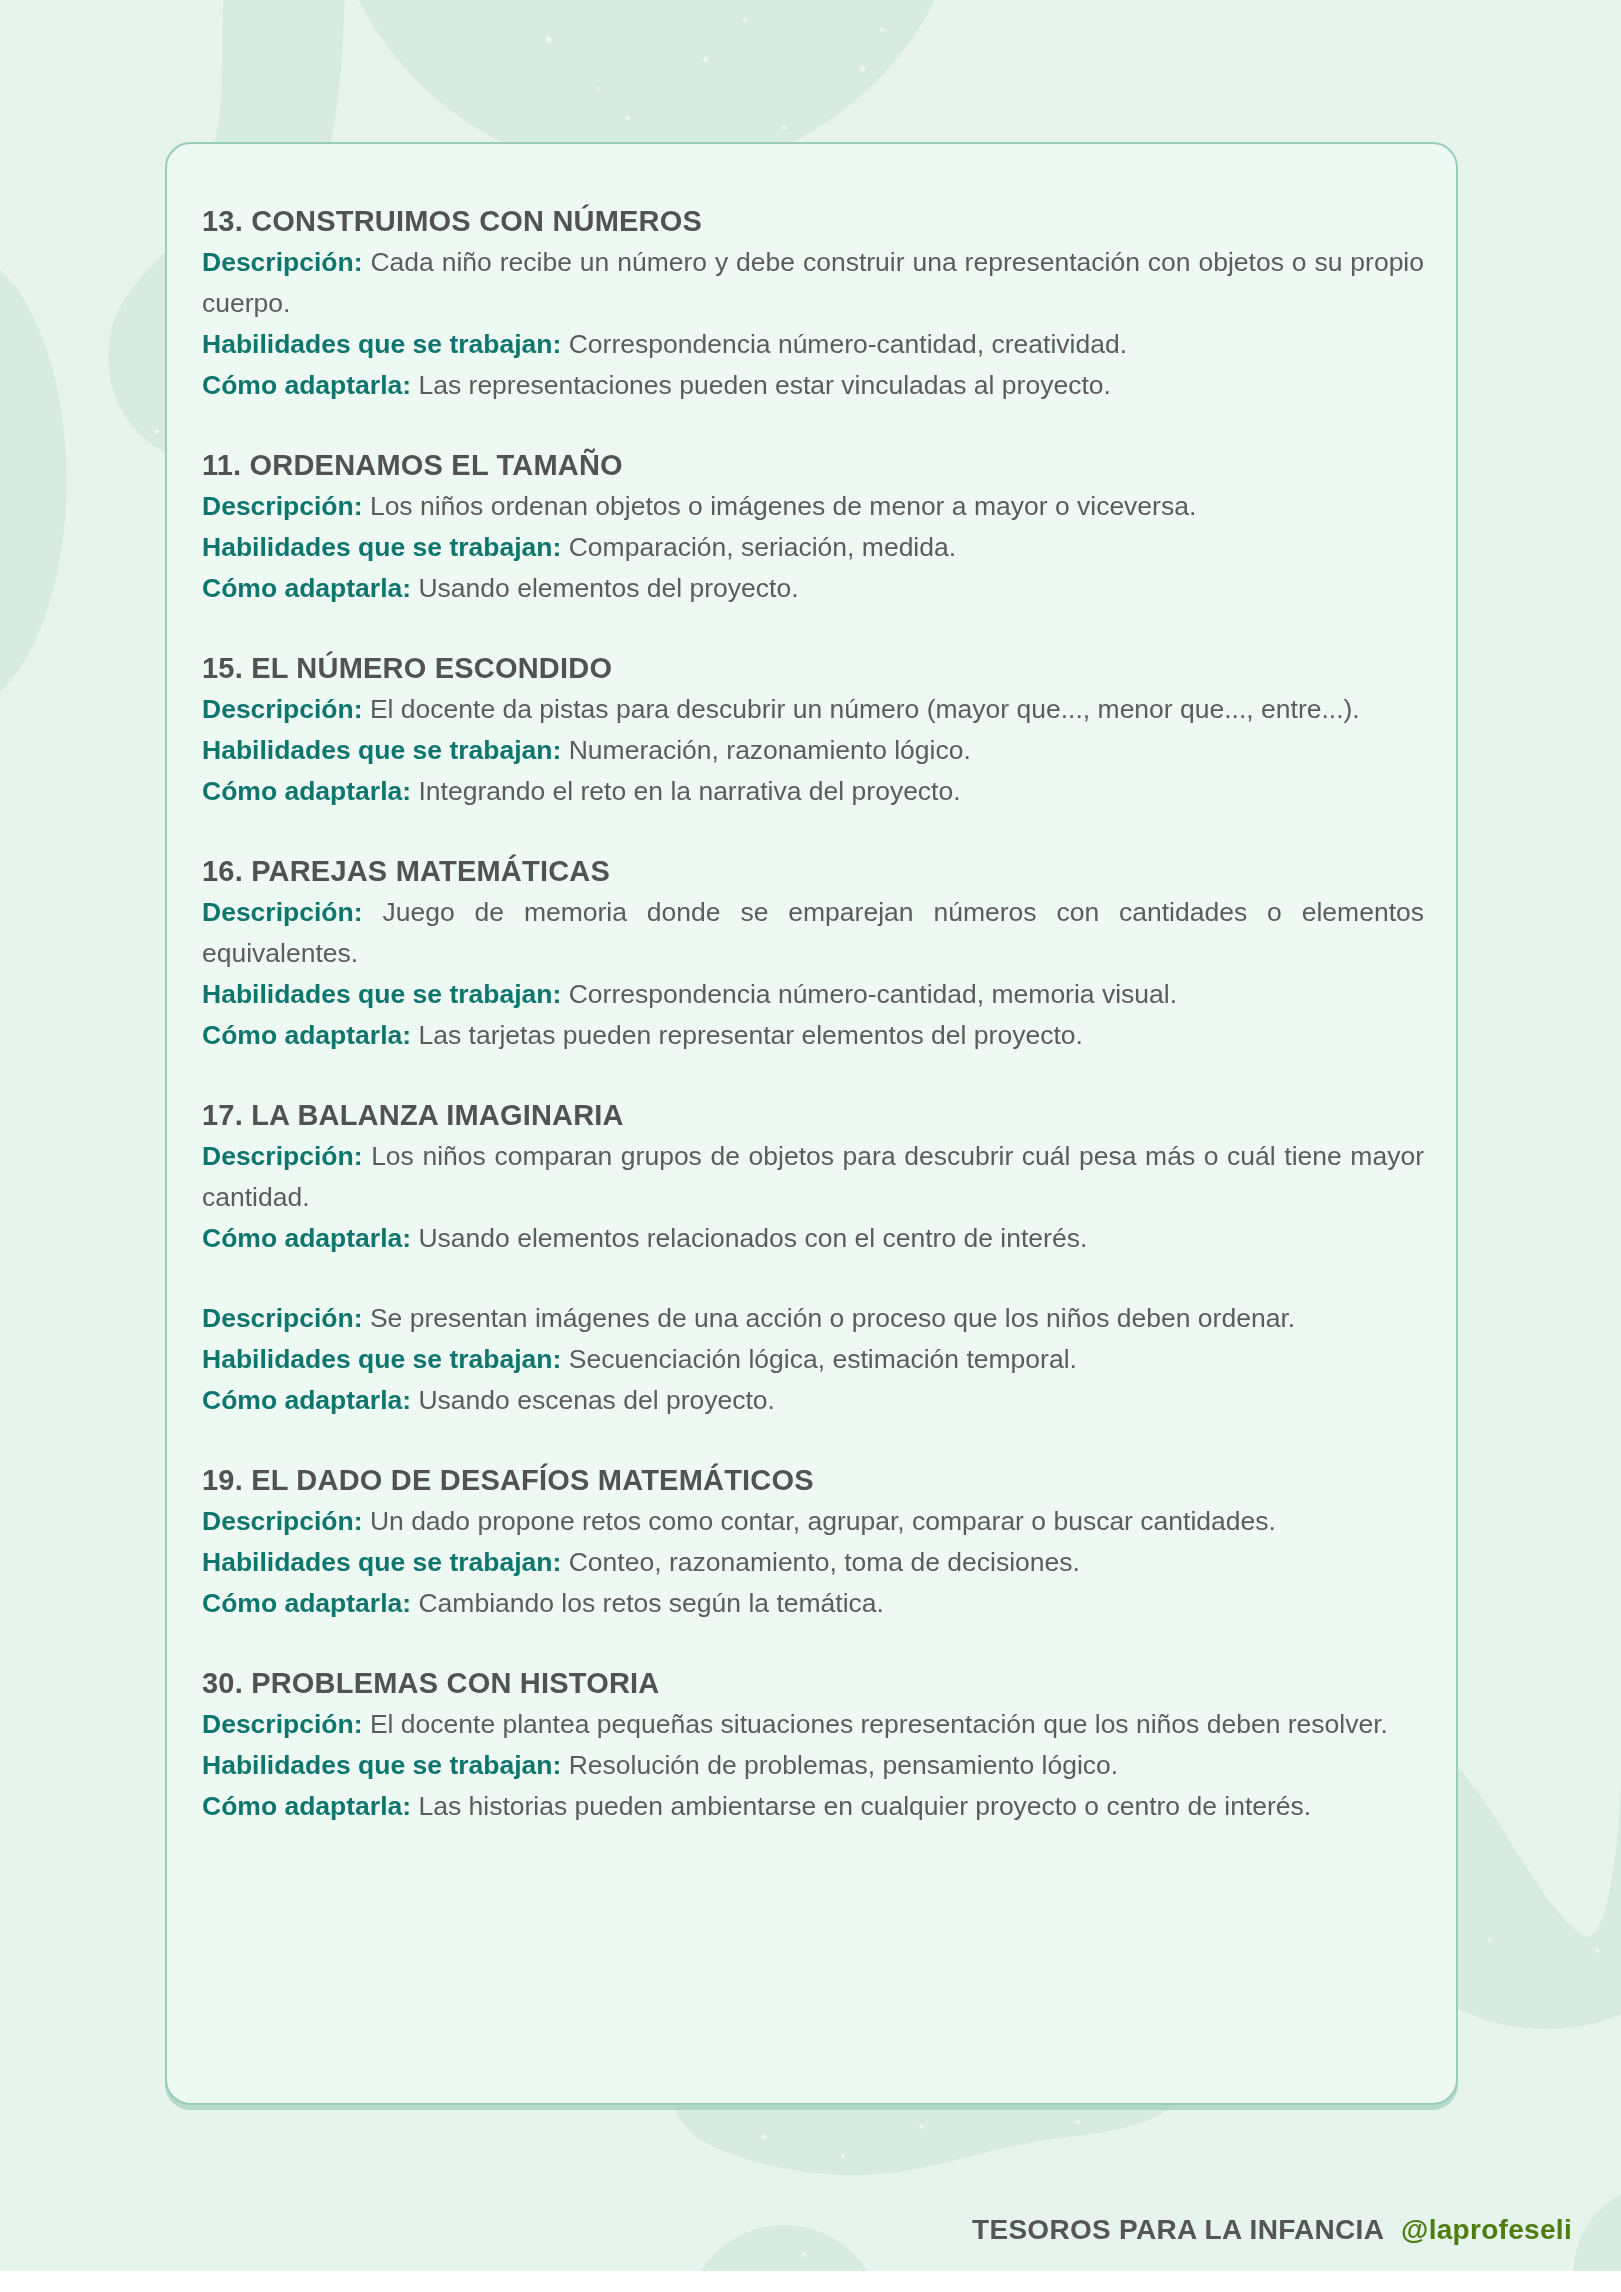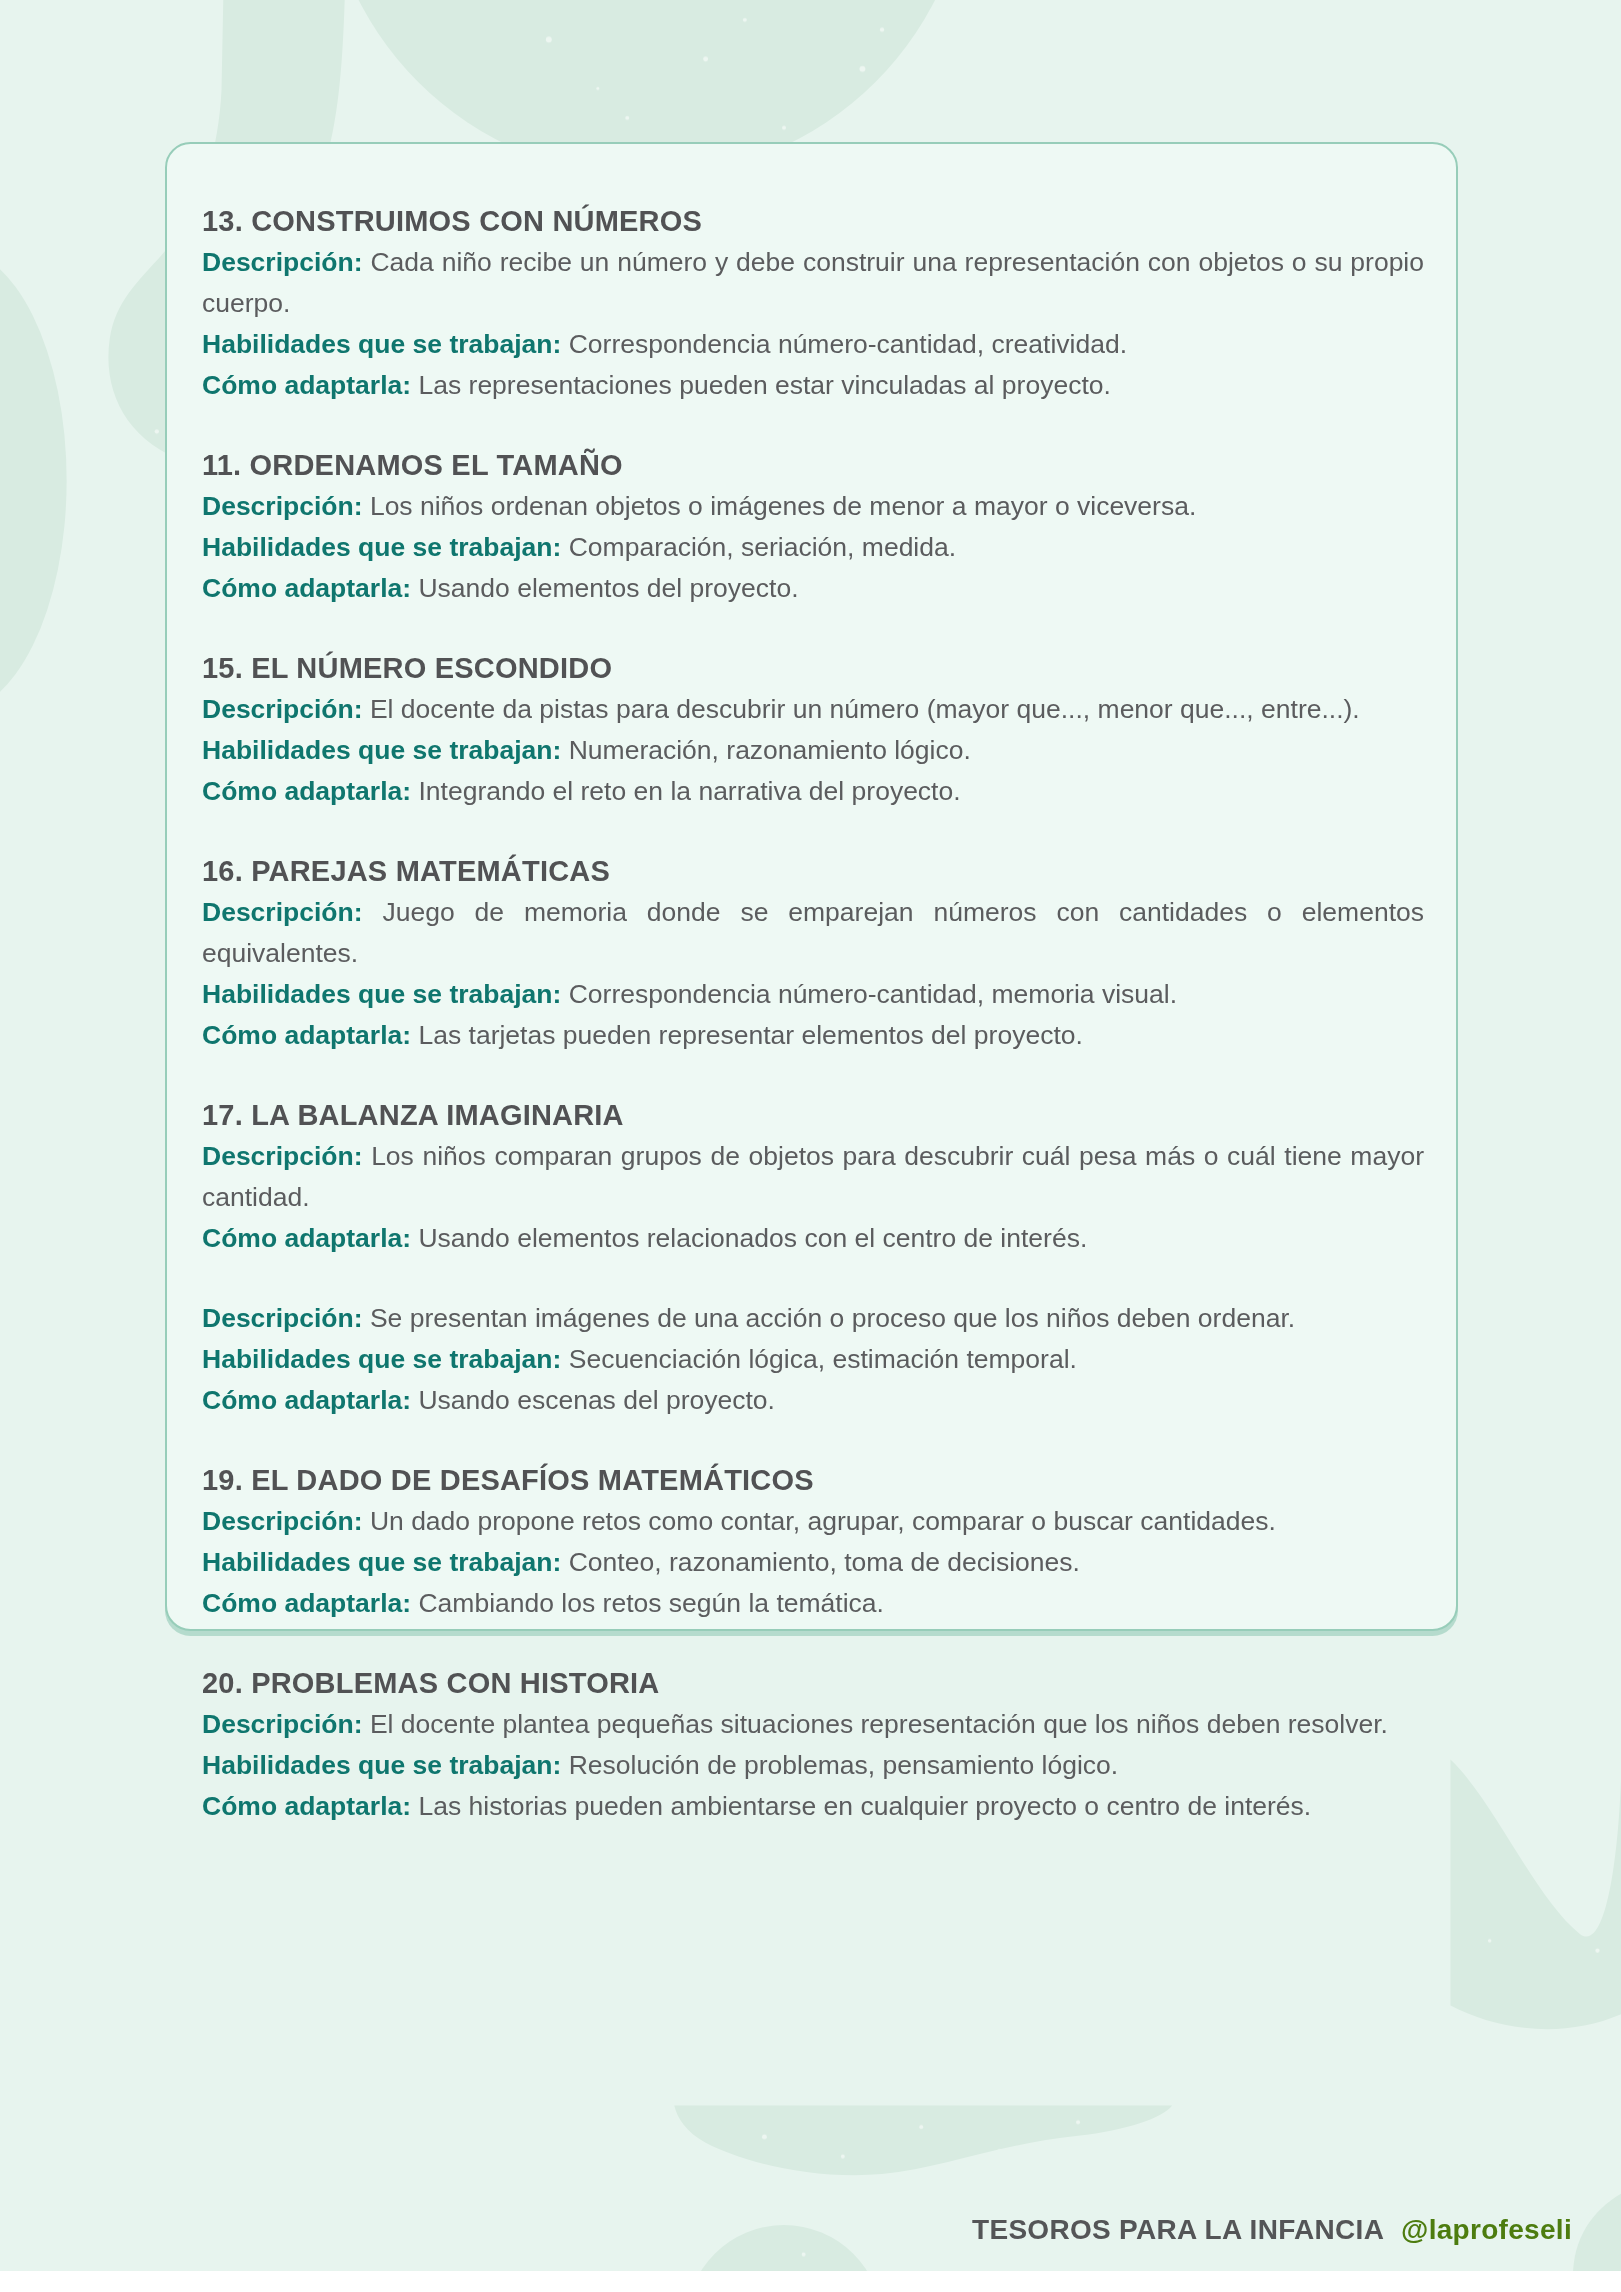--- a/index.html
+++ b/index.html
@@ -7,21 +7,21 @@
     position:relative;
     width:1621px;height:2293px;
     background:#e7f4ee;
     overflow:hidden;
     font-family:"Liberation Sans", sans-serif;
   }
   svg.bg{position:absolute;left:0;top:0;width:1621px;height:2293px;}
   .card{
     position:absolute;
     left:165px;top:142px;
-    width:1293px;height:1489px;
+    width:1293px;height:1963px;
     box-sizing:border-box;
     background:#eef9f4;
     border:2.9px solid #97cdb9;
     border-radius:25.5px;
     box-shadow:0 4.9px 0 rgba(140,199,178,.55);
     padding:57px 32px 39px 35px;
   }
   .activity{margin:0 0 39px 0;}
   .activity:last-child{margin-bottom:0;}
   .a-title{
@@ -206,21 +206,21 @@
       <b class="lbl">Habilidades que se trabajan:</b>
       <span class="val">Conteo, razonamiento, toma de decisiones.</span>
     </p>
     <p class="a-line">
       <b class="lbl">Cómo adaptarla:</b>
       <span class="val">Cambiando los retos según la temática.</span>
     </p>
   </section>
 
   <section class="activity">
-    <h2 class="a-title">20. PROBLEMAS CON HISTORIA</h2>
+    <h2 class="a-title">30. PROBLEMAS CON HISTORIA</h2>
     <p class="a-line">
       <b class="lbl">Descripción:</b>
       <span class="val">El docente plantea pequeñas situaciones representación que los niños deben resolver.</span>
     </p>
     <p class="a-line">
       <b class="lbl">Habilidades que se trabajan:</b>
       <span class="val">Resolución de problemas, pensamiento lógico.</span>
     </p>
     <p class="a-line">
       <b class="lbl">Cómo adaptarla:</b>

